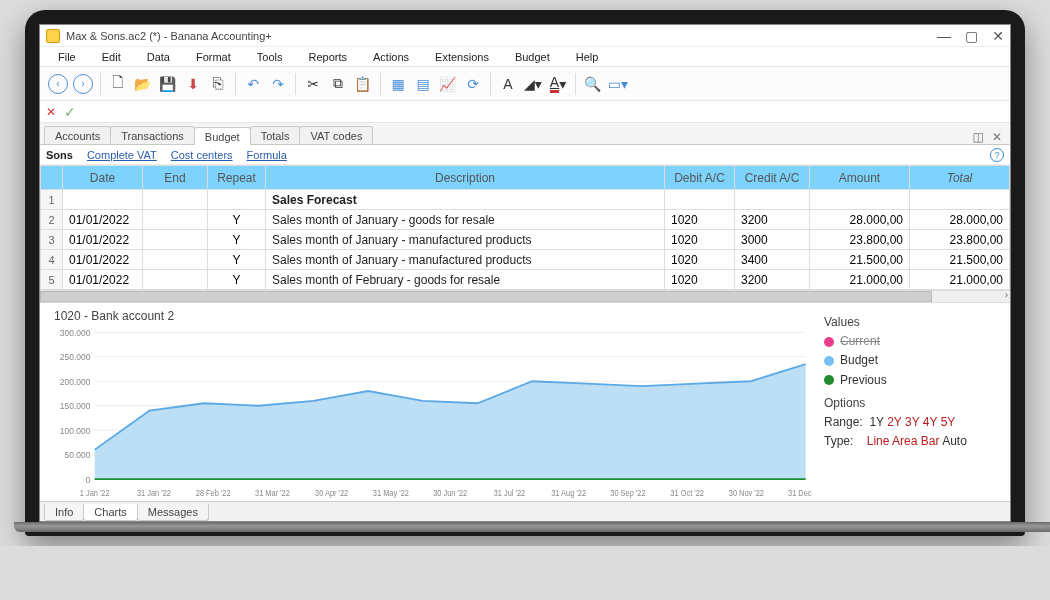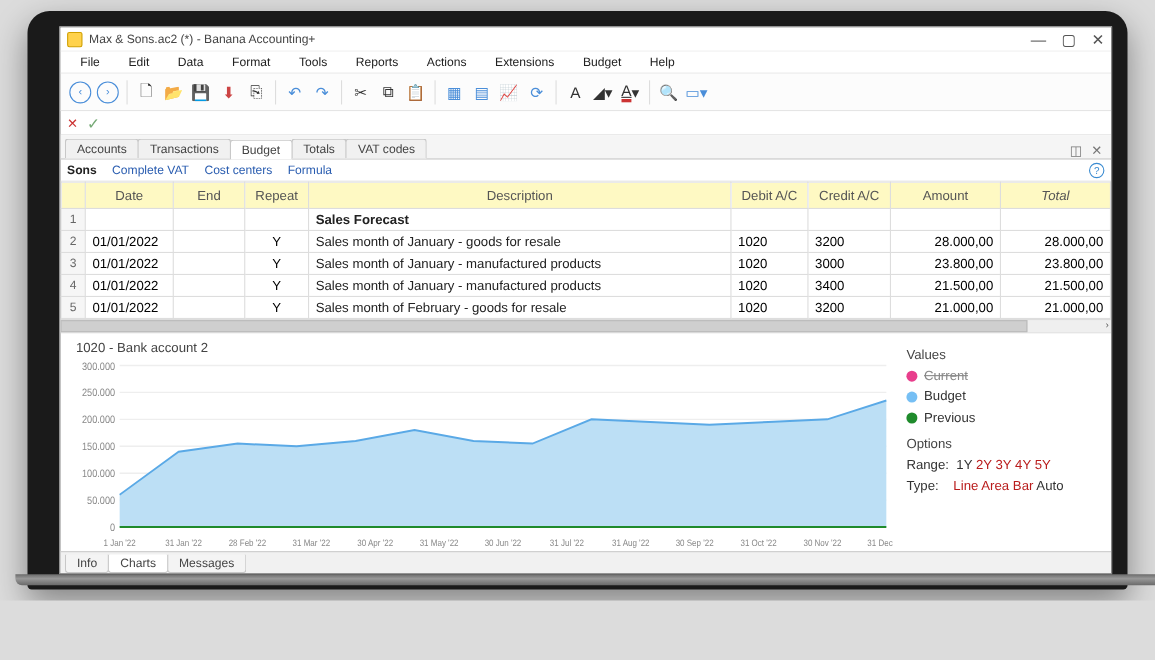--- a/index.html
+++ b/index.html
@@ -27,21 +27,20 @@
   border-radius: 0 0 6px 6px;
   margin: 0 -25px 0 -25px;
 }
 .screen {
   background: #fff;
   border: 1px solid #888;
   height: 498px;
   display: flex;
   flex-direction: column;
   overflow: hidden;
-  margin-left: 15px;
 }
 .titlebar {
   height: 22px;
   display: flex;
   align-items: center;
   padding: 0 6px;
   background: #fff;
   border-bottom: 1px solid #eee;
 }
 .titlebar .icon-doc {
@@ -107,32 +106,32 @@
 }
 .tab.active { background: #fff; position: relative; bottom: -1px; }
 .tabrow .spacer { flex: 1; }
 .tabrow .rt { padding: 0 4px; color: #777; font-size: 12px; cursor: pointer; }
 
 .subnav {
   height: 20px; display: flex; align-items: center; padding: 0 6px; gap: 14px;
   border-bottom: 1px solid #eee;
 }
 .subnav .base { font-weight: bold; color: #222; }
-.subnav a { color: #2a5db0; cursor: pointer; }
+.subnav a { color: #2a5db0; text-decoration: underline; cursor: pointer; }
 .subnav .spacer { flex: 1; }
 .subnav .help { color: #3a8bd1; width: 14px; height: 14px; border: 1px solid #3a8bd1; border-radius: 50%; text-align: center; line-height: 13px; font-size: 9px; cursor: pointer; }
 
 .grid-wrap { flex: 0 0 auto; display: flex; flex-direction: column; }
 table.grid { border-collapse: collapse; width: 100%; table-layout: fixed; }
 .grid th, .grid td {
   border: 1px solid #ddd; padding: 2px 6px; height: 20px;
   overflow: hidden; white-space: nowrap; text-overflow: ellipsis;
 }
 .grid thead th {
-  background: #fef9c3; color: #555; font-weight: normal; font-size: 12px;
+  background: #7dd3fc; color: #555; font-weight: normal; font-size: 12px;
   height: 24px;
 }
 .grid thead th:last-child { font-style: italic; }
 .grid .rownum {
   background: #f6f6f6; text-align: center; color: #666; width: 22px;
 }
 .grid td.desc { color: #222; font-size: 12px; }
 .grid td.bold { font-weight: bold; }
 .grid td.num { text-align: right; }
 .grid td.c { text-align: center; }

